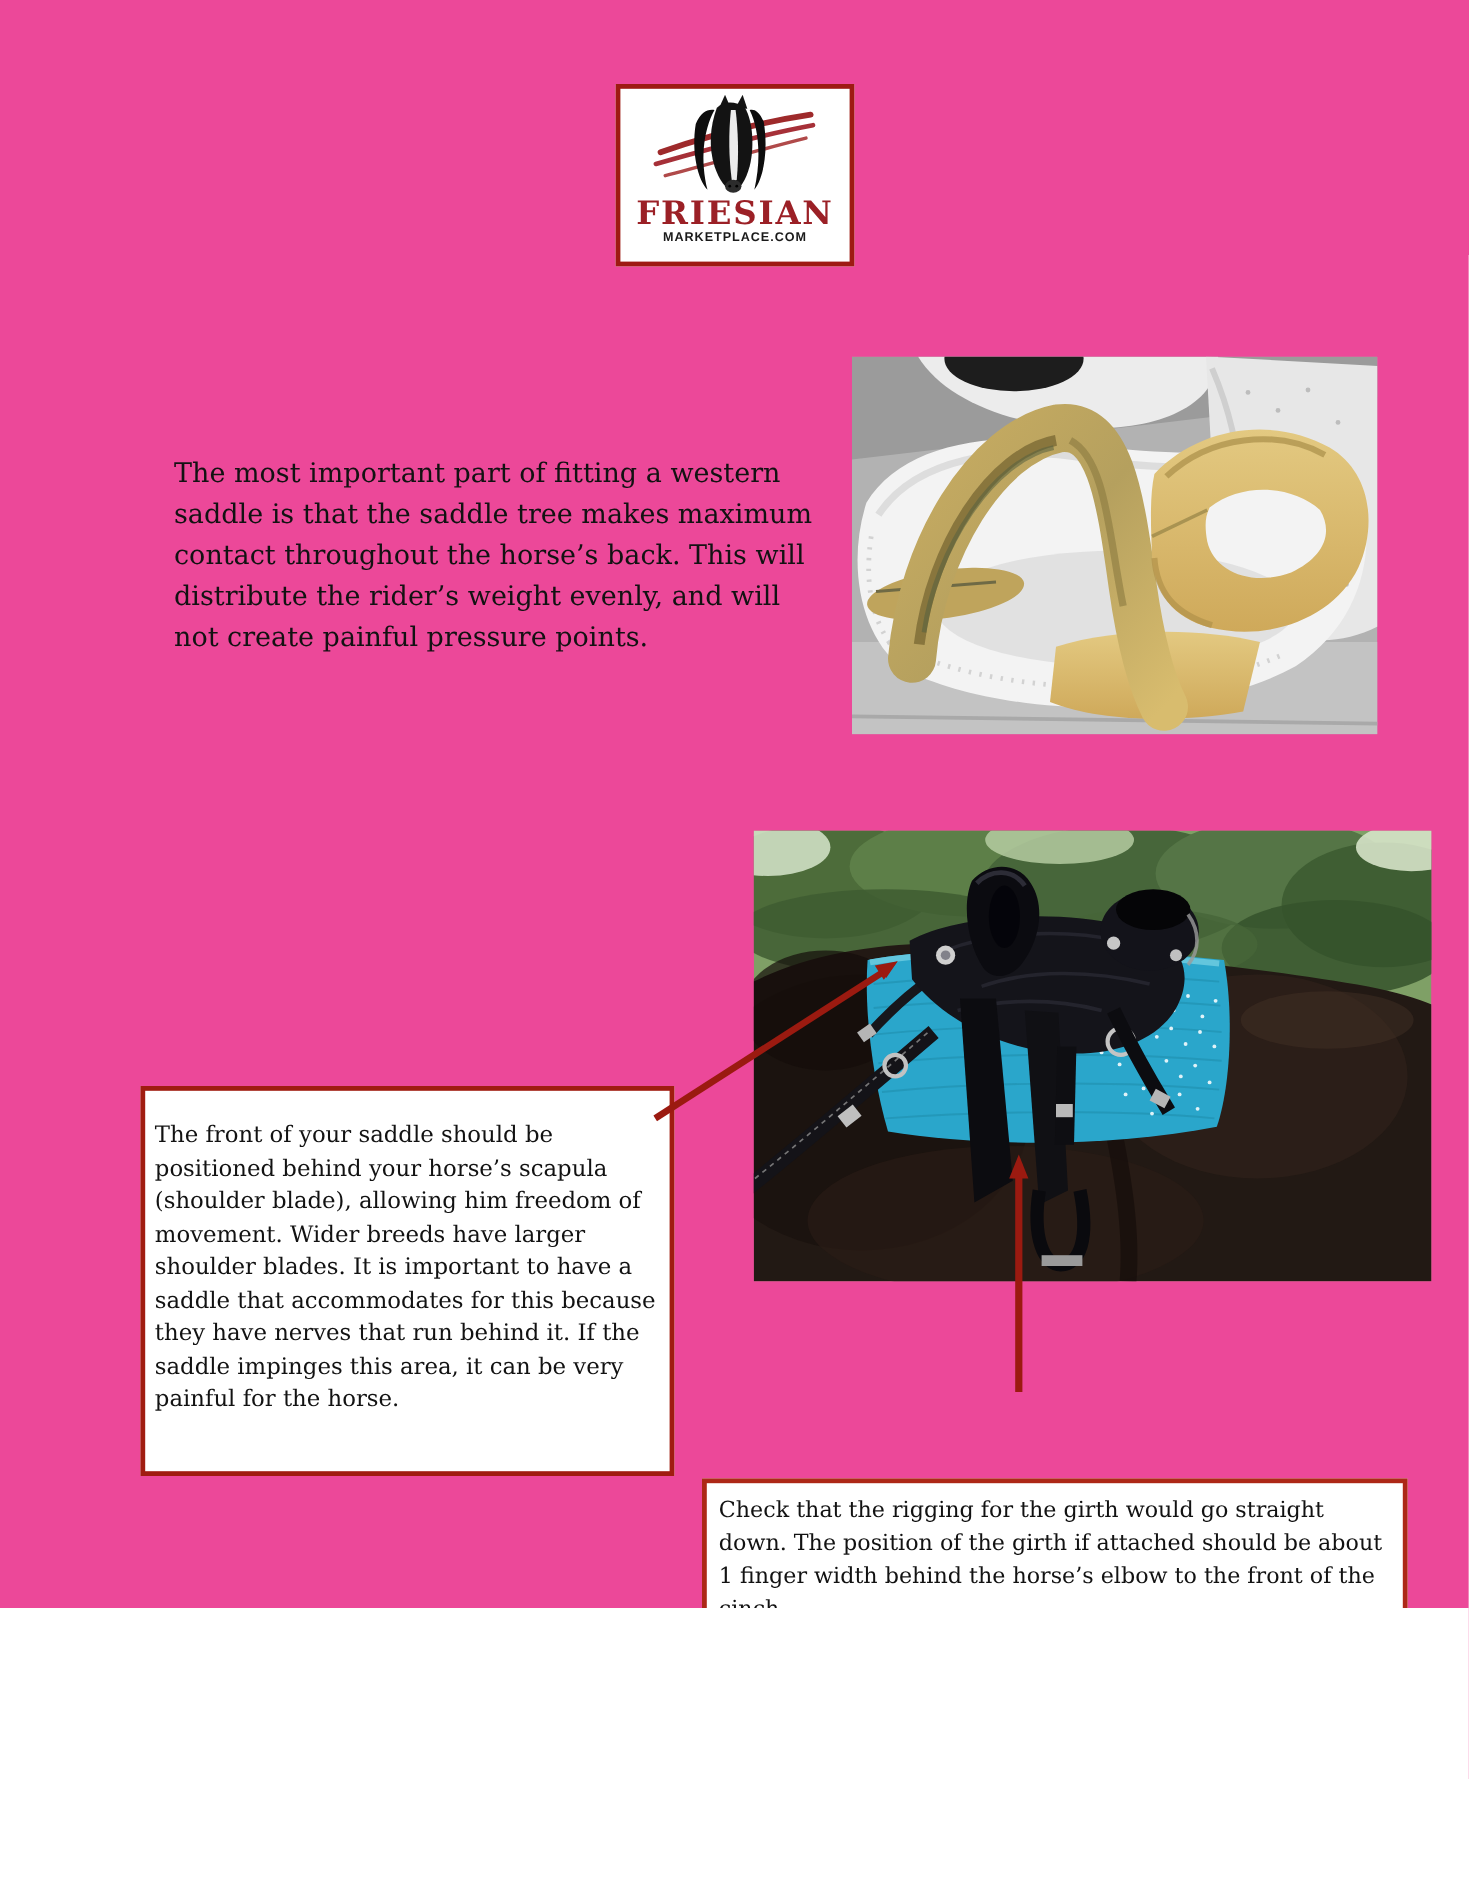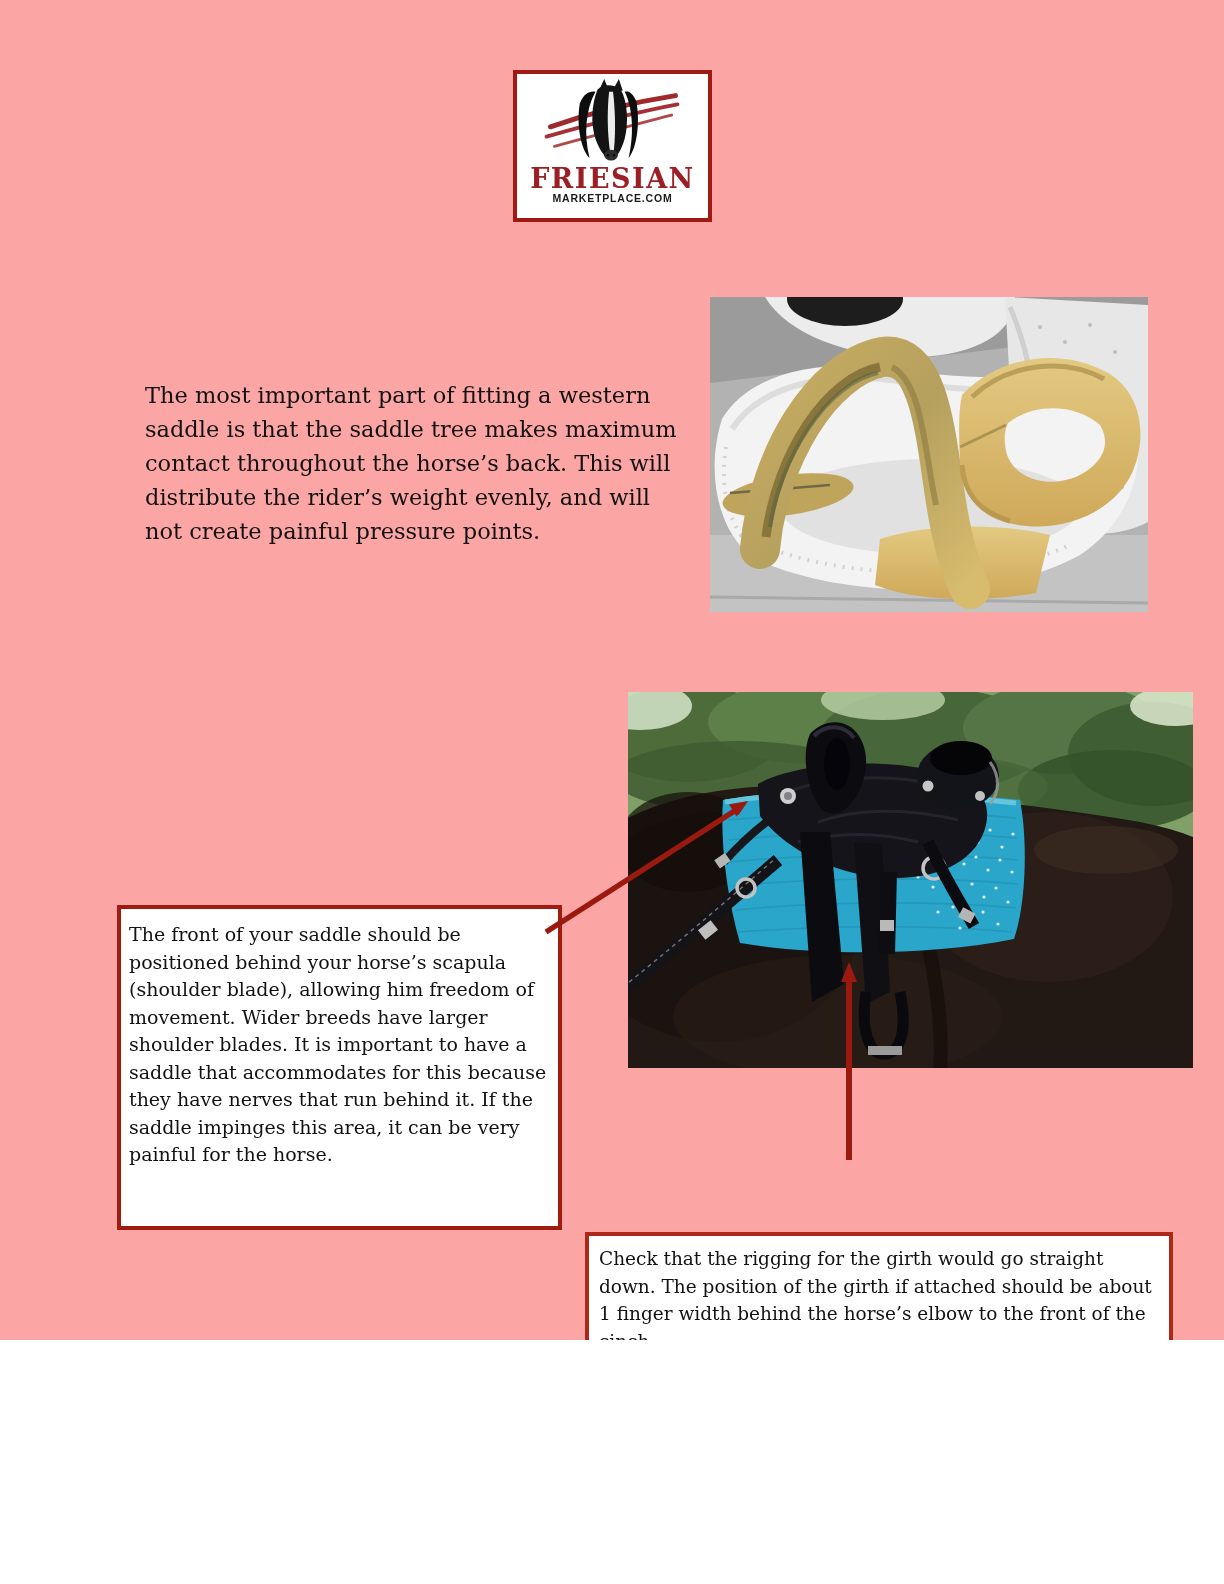--- a/index.html
+++ b/index.html
@@ -1,32 +1,32 @@
 <!DOCTYPE html>
 <html><head>
 <meta charset="utf-8">
 <style>
   html,body{margin:0;padding:0;background:#ffffff;}
-  #page{position:relative;width:1224px;height:1340px;background:#fca5a5;overflow:hidden;
+  #page{position:relative;width:1224px;height:1340px;background:#ec4899;overflow:hidden;
         font-family:"DejaVu Serif", serif;color:#121212;}
   .abs{position:absolute;}
   
   .logo-box{left:513px;top:70px;width:199px;height:152px;border:4px solid #9e1a13;
             background:#ffffff;box-sizing:border-box;text-align:center;}
   .logo-horse{margin-top:4px;}
   .brand{color:#9b2026;font-size:27px;font-weight:bold;letter-spacing:1.5px;line-height:26px;}
   .brand-domain{color:#1a1a1a;font-size:10.5px;font-weight:bold;letter-spacing:0.8px;line-height:13px;
                 font-family:"Liberation Sans", sans-serif;}
   
   .h1{left:145px;top:294px;width:560px;font-size:24.5px;font-weight:bold;line-height:30px;}
   .intro{left:145px;top:378px;width:535px;font-size:22.5px;line-height:34px;}
   .step1{left:143px;top:698px;width:465px;font-size:22.5px;line-height:34px;}
   .callout{box-sizing:border-box;background:#ffffff;}
   .callout-scapula{left:117px;top:905px;width:445px;height:325px;border:4px solid #a01c10;
-                   padding:12px 10px 0 8px;font-size:19px;line-height:27.5px;}
+                   padding:24px 10px 0 8px;font-size:19px;line-height:27.5px;}
   .callout-girth{left:585px;top:1232px;width:588px;height:135px;border:4px solid #ad2817;
                  padding:9px 12px 0 10px;font-size:18.5px;line-height:27.5px;}
   
   .photo{overflow:hidden;}
   .tree-photo{left:710px;top:297px;width:438px;height:315px;}
   .horse-photo{left:628px;top:692px;width:565px;height:376px;}
   
   .arrows{left:0;top:0;width:1224px;height:1584px;pointer-events:none;z-index:50;}
 </style>
 </head>

